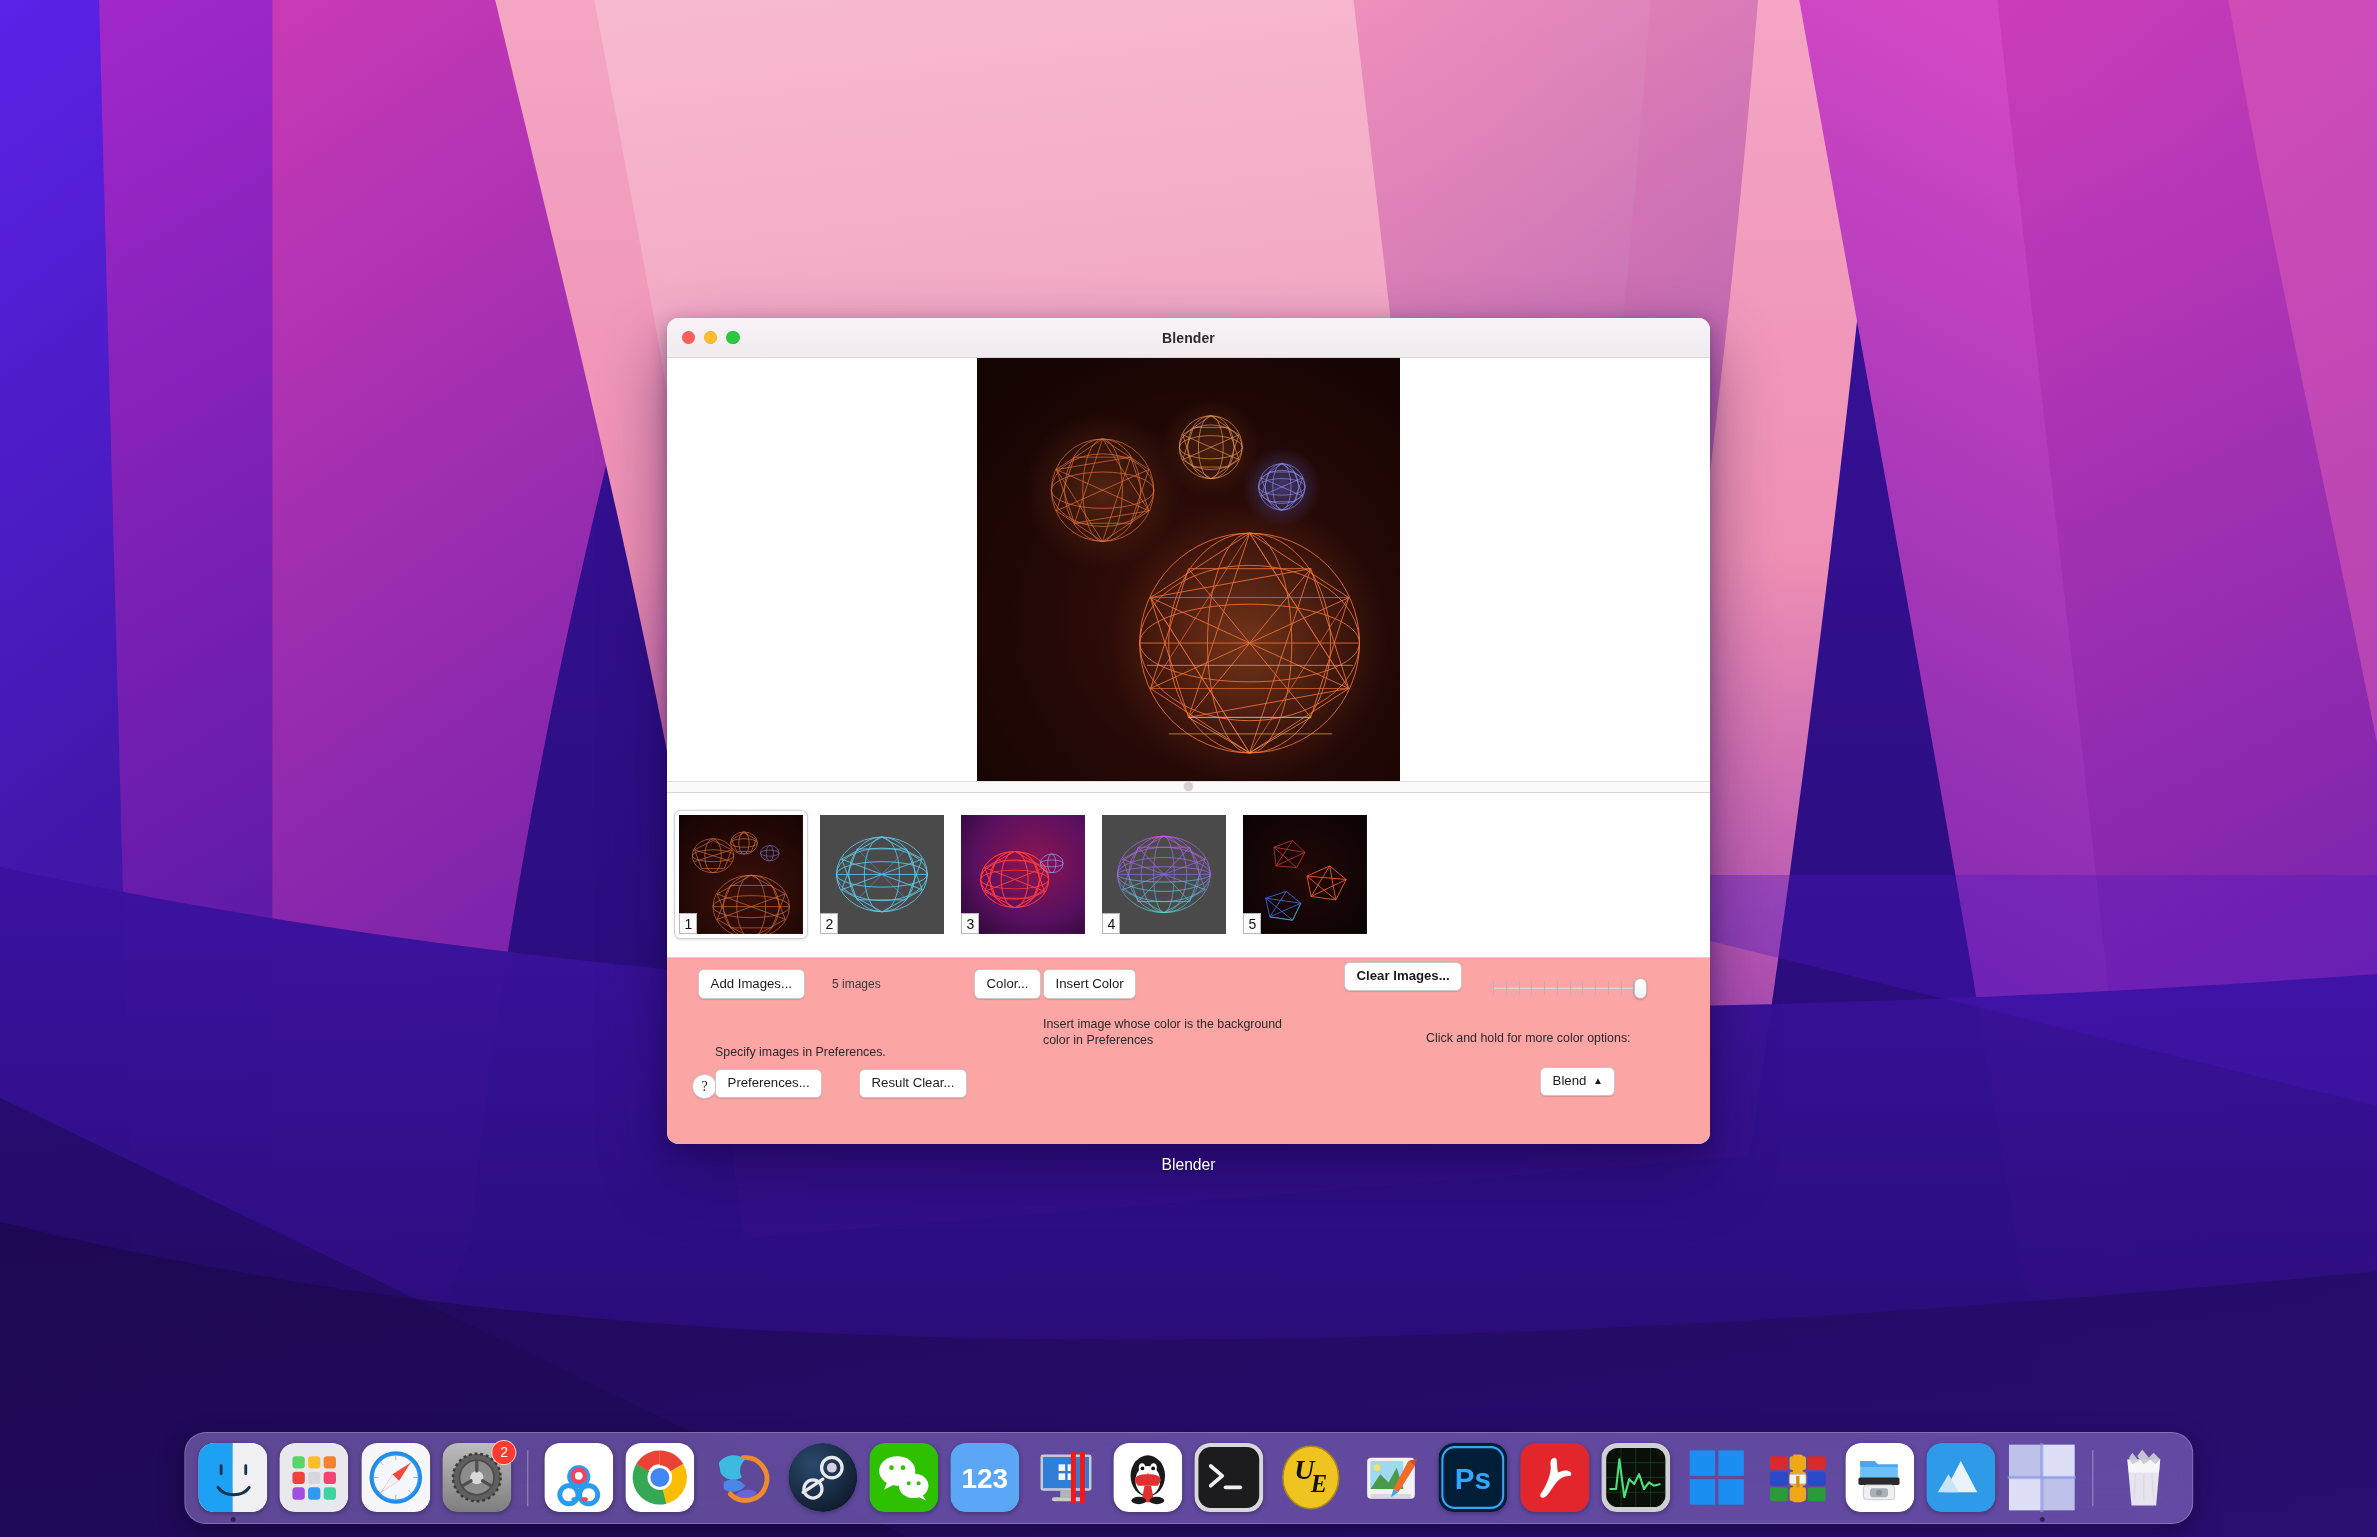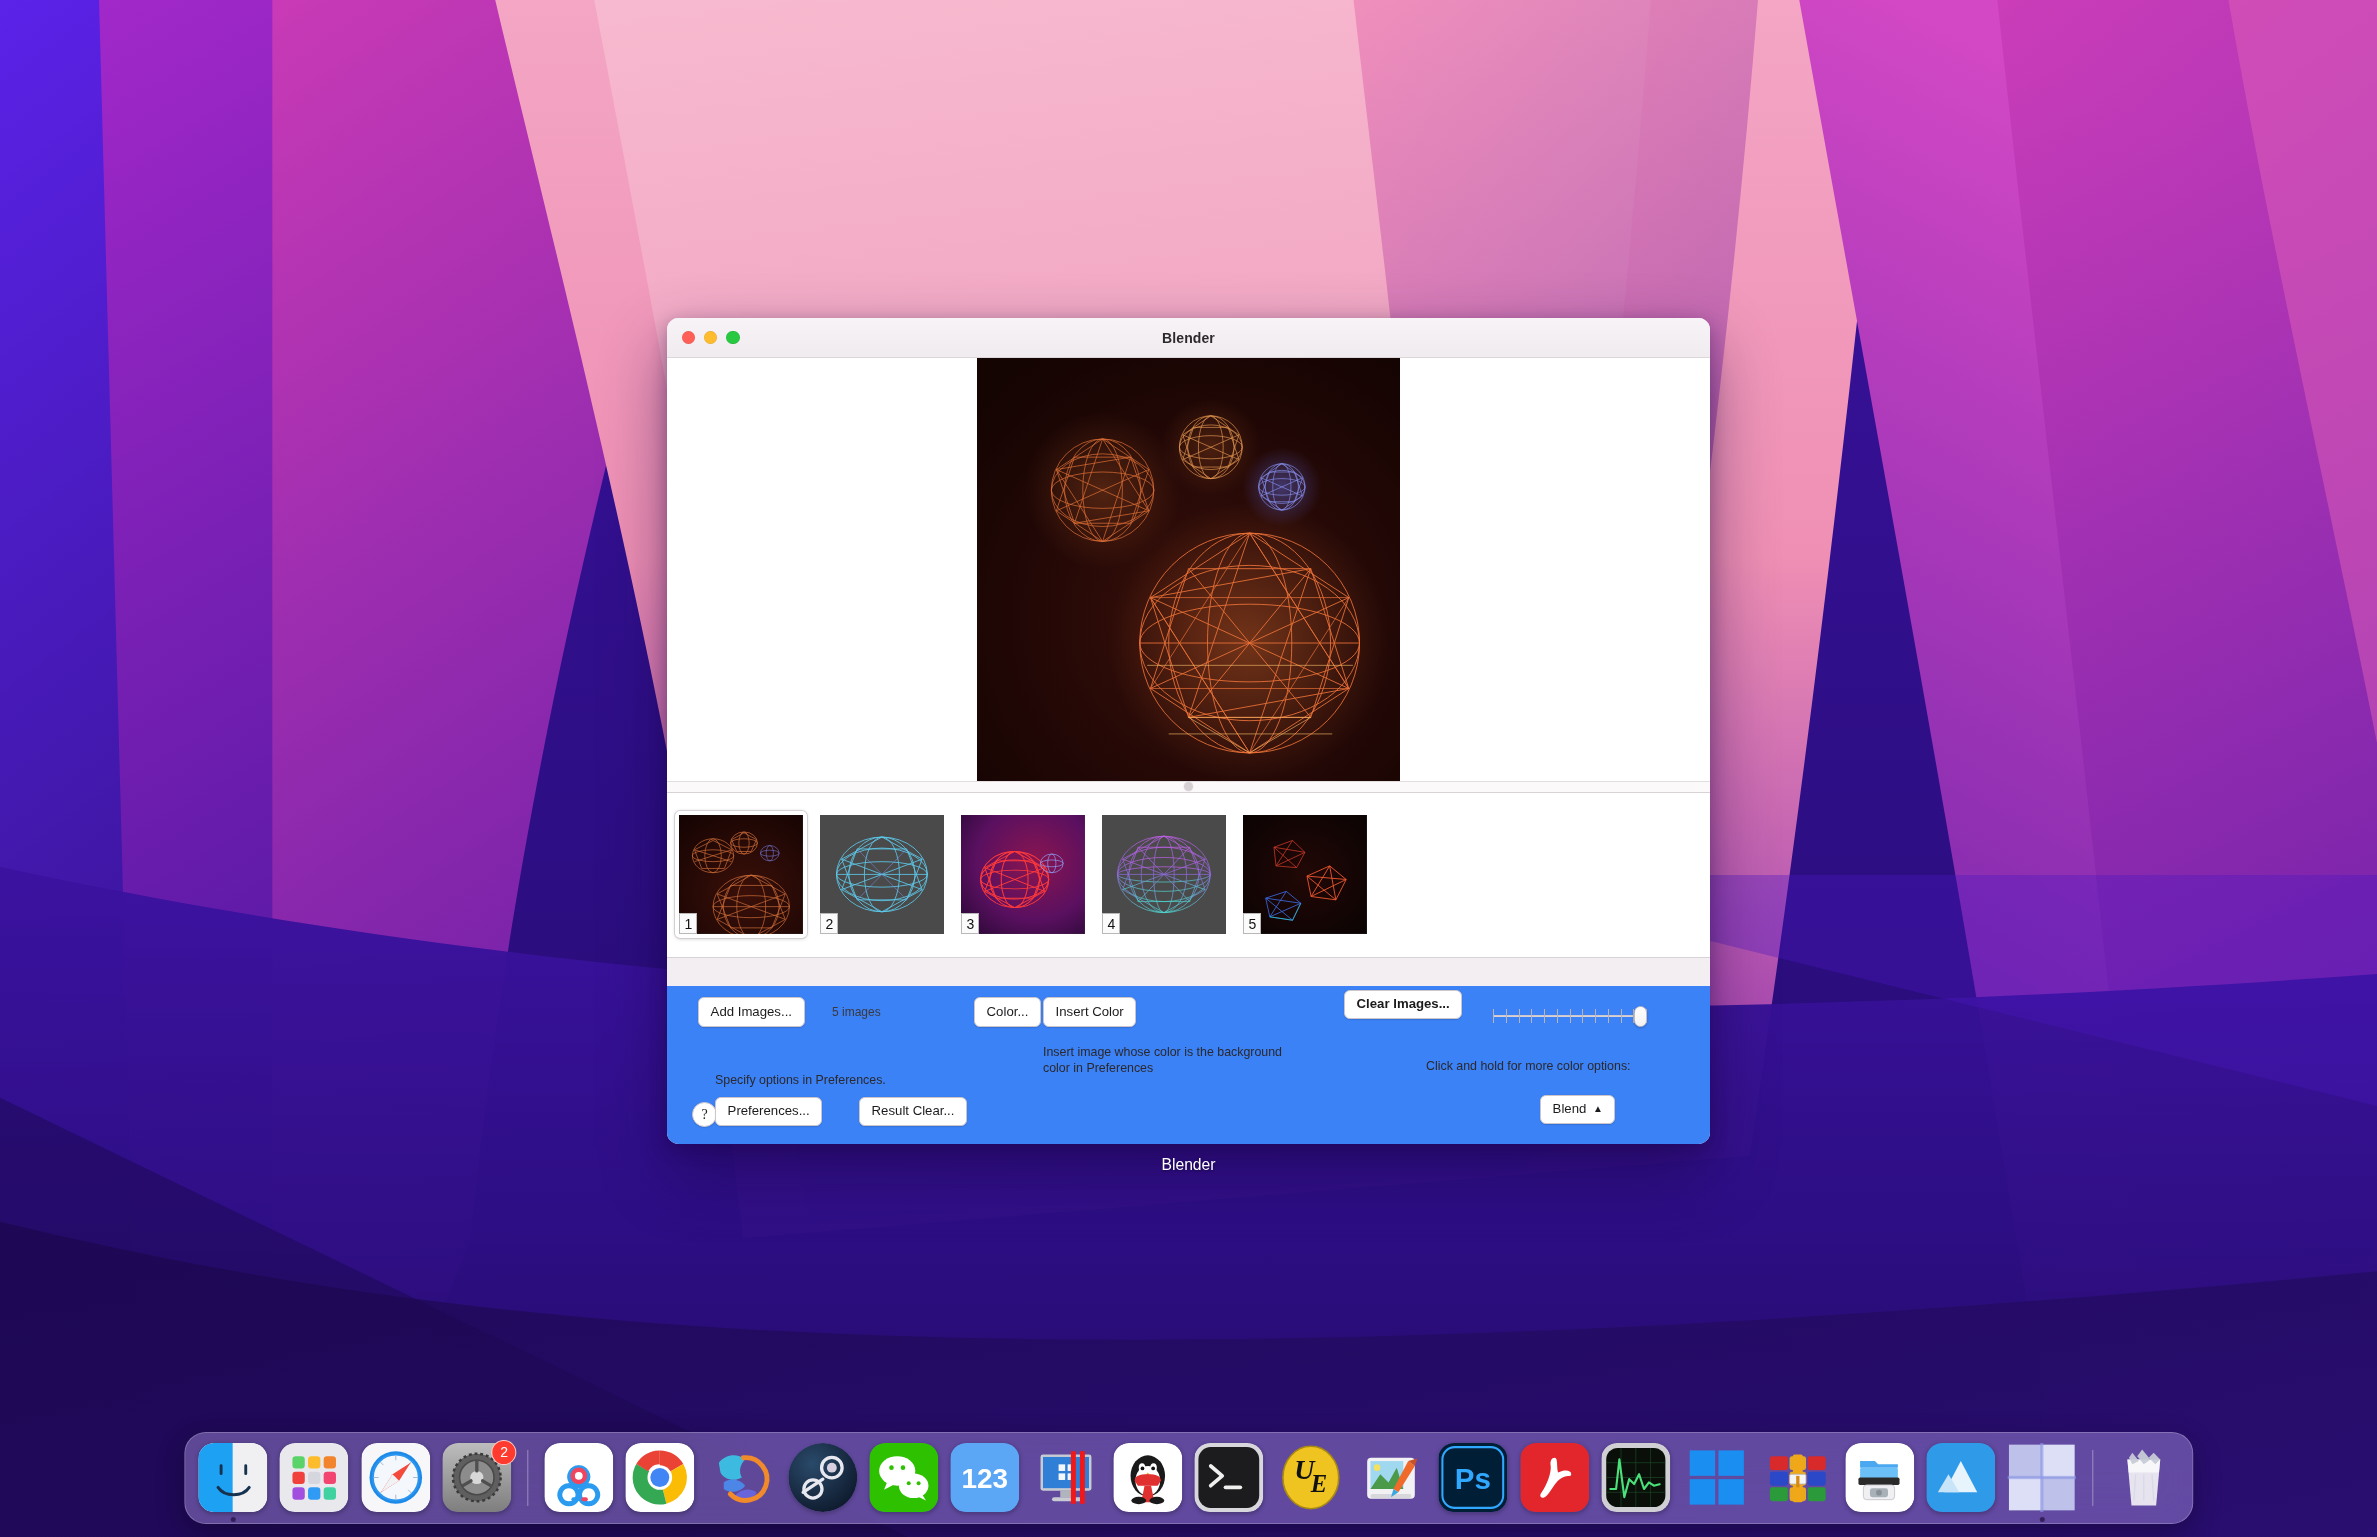--- a/index.html
+++ b/index.html
@@ -91,23 +91,22 @@
     background:#fbfbfb; color:#111;
     font-size:14px; line-height:21.5px; text-align:center;
     border:0.8px solid #b8b8b8;
   }
   .thumb.selected .thumb-badge { left:4.1px; bottom:4.1px; }
 
   
   .controls {
     flex:1 1 auto;
     position:relative;
-    background:#3b82f6;
+    background:#fca5a5;
     padding:13.2px 18px 0 18px;
-    margin-top:28px;
   }
   .btn {
     background:#ffffff;
     border:0.8px solid #ccc6cb;
     border-radius:5.8px;
     font-family:"Liberation Sans", sans-serif;
     font-size:13.2px; color:#1c1a1d;
     padding:5.8px 11.6px 6.6px;
     box-shadow:0 0.8px 1.2px rgba(0,0,0,.13);
     cursor:default; white-space:nowrap;
@@ -557,21 +556,21 @@
             <i></i>
             <i></i>
             <i></i>
             <i></i>
         </div>
         <div class="slider-thumb"></div>
       </div>
     </div>
 
     <div class="row r-blendhelp">Click and hold for more color options:</div>
-    <div class="row r-specify">Specify options in Preferences.</div>
+    <div class="row r-specify">Specify images in Preferences.</div>
 
     <div class="row r-help help-btn">?</div>
     <button class="btn row r-prefs">Preferences...</button>
     <button class="btn row r-result">Result Clear...</button>
 
     <button class="btn row r-blend blend-btn">
       <span>Blend</span>
       <span class="blend-caret">▲</span>
     </button>
   </div>

